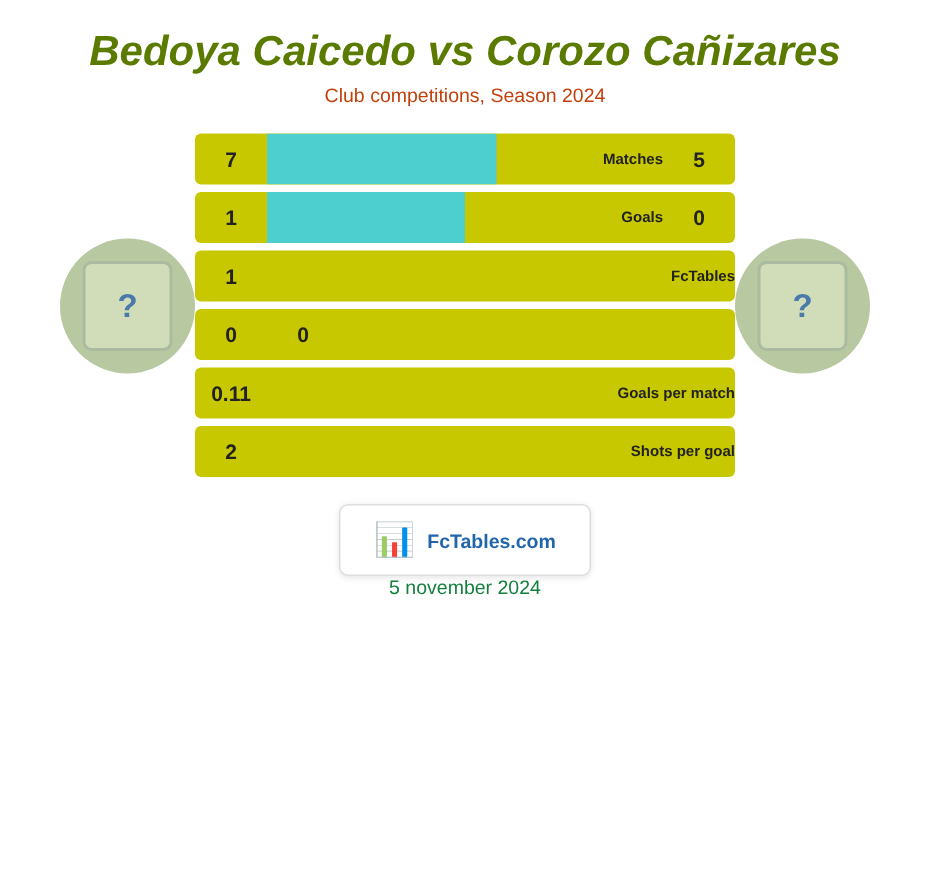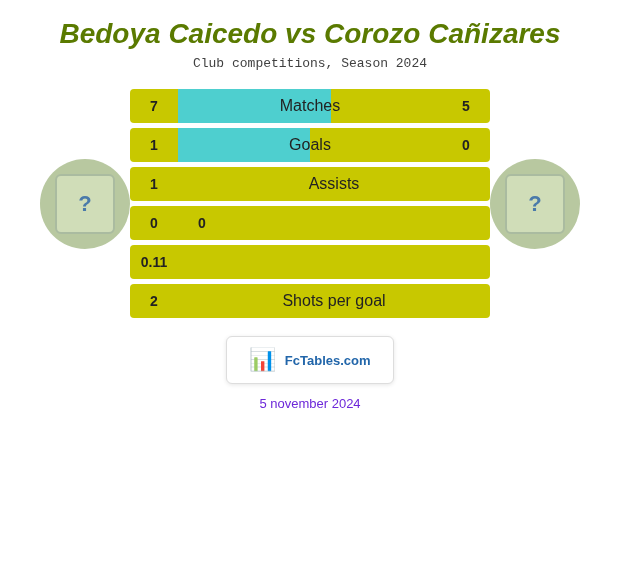--- a/index.html
+++ b/index.html
@@ -27,24 +27,23 @@
       font-weight: 900;
       color: #5a7a00;
       text-align: center;
       line-height: 1.15;
       margin-bottom: 6px;
       font-style: italic;
     }
 
     .subtitle {
       font-size: 13px;
-      color: #404040;
+      color: #c2410c;
       text-align: center;
       margin-bottom: 18px;
-      font-family: Liberation Mono, monospace;
     }
 
     .main-section {
       display: flex;
       flex-direction: row;
       align-items: center;
       width: 100%;
       justify-content: center;
       gap: 0;
     }
@@ -119,24 +118,24 @@
       left: 0;
       top: 0;
       height: 100%;
       background: #4ecfcf;
       z-index: 1;
     }
 
     .stat-label {
       position: relative;
       z-index: 2;
-      font-weight: normal;
-      font-size: 16px;
+      font-weight: bold;
+      font-size: 10px;
       color: #222;
-      text-align: center;
+      text-align: right;
       width: 100%;
     }
 
     .stat-right-val {
       min-width: 48px;
       text-align: center;
       font-weight: bold;
       font-size: 14px;
       color: #222;
       background: #c8c800;
@@ -168,23 +167,23 @@
       color: #2266aa;
     }
 
     .logo-text {
       font-size: 13px;
       font-weight: bold;
       color: #2266aa;
     }
 
     .footer-date {
-      margin-top: 12px;
+      margin-top: 0;
       font-size: 13px;
-      color: #6d28d9;
+      color: #15803d;
       text-align: center;
     }
   </style>
 </head>
 <body>
 
 <div class="page-wrapper">
 
   <div class="title">Bedoya Caicedo vs Corozo Cañizares</div>
   <div class="subtitle">Club competitions, Season 2024</div>
@@ -211,29 +210,33 @@
           <div class="stat-bar-area">
             <div class="stat-bar-fill" style="width: 50%;"></div>
             <div class="stat-label">Goals</div>
           </div>
           <div class="stat-right-val">0</div>
         </div>
         <div class="stat-row">
           <div class="stat-left-val">1</div>
           <div class="stat-bar-area">
             <div class="stat-bar-fill" style="width: 0%;"></div>
-            <div class="stat-label">Assists</div>
+            <div class="stat-label">FcTables</div>
           </div>
         </div>
         <div class="stat-row">
           <div class="stat-left-val">0</div>
           <div class="stat-right-val">0</div>
         </div>
         <div class="stat-row">
           <div class="stat-left-val">0.11</div>
+          <div class="stat-bar-area">
+            <div class="stat-bar-fill" style="width: 0%;"></div>
+            <div class="stat-label">Goals per match</div>
+          </div>
         </div>
         <div class="stat-row">
           <div class="stat-left-val">2</div>
           <div class="stat-bar-area">
             <div class="stat-bar-fill" style="width: 0%;"></div>
             <div class="stat-label">Shots per goal</div>
           </div>
         </div>
       </div>
 

